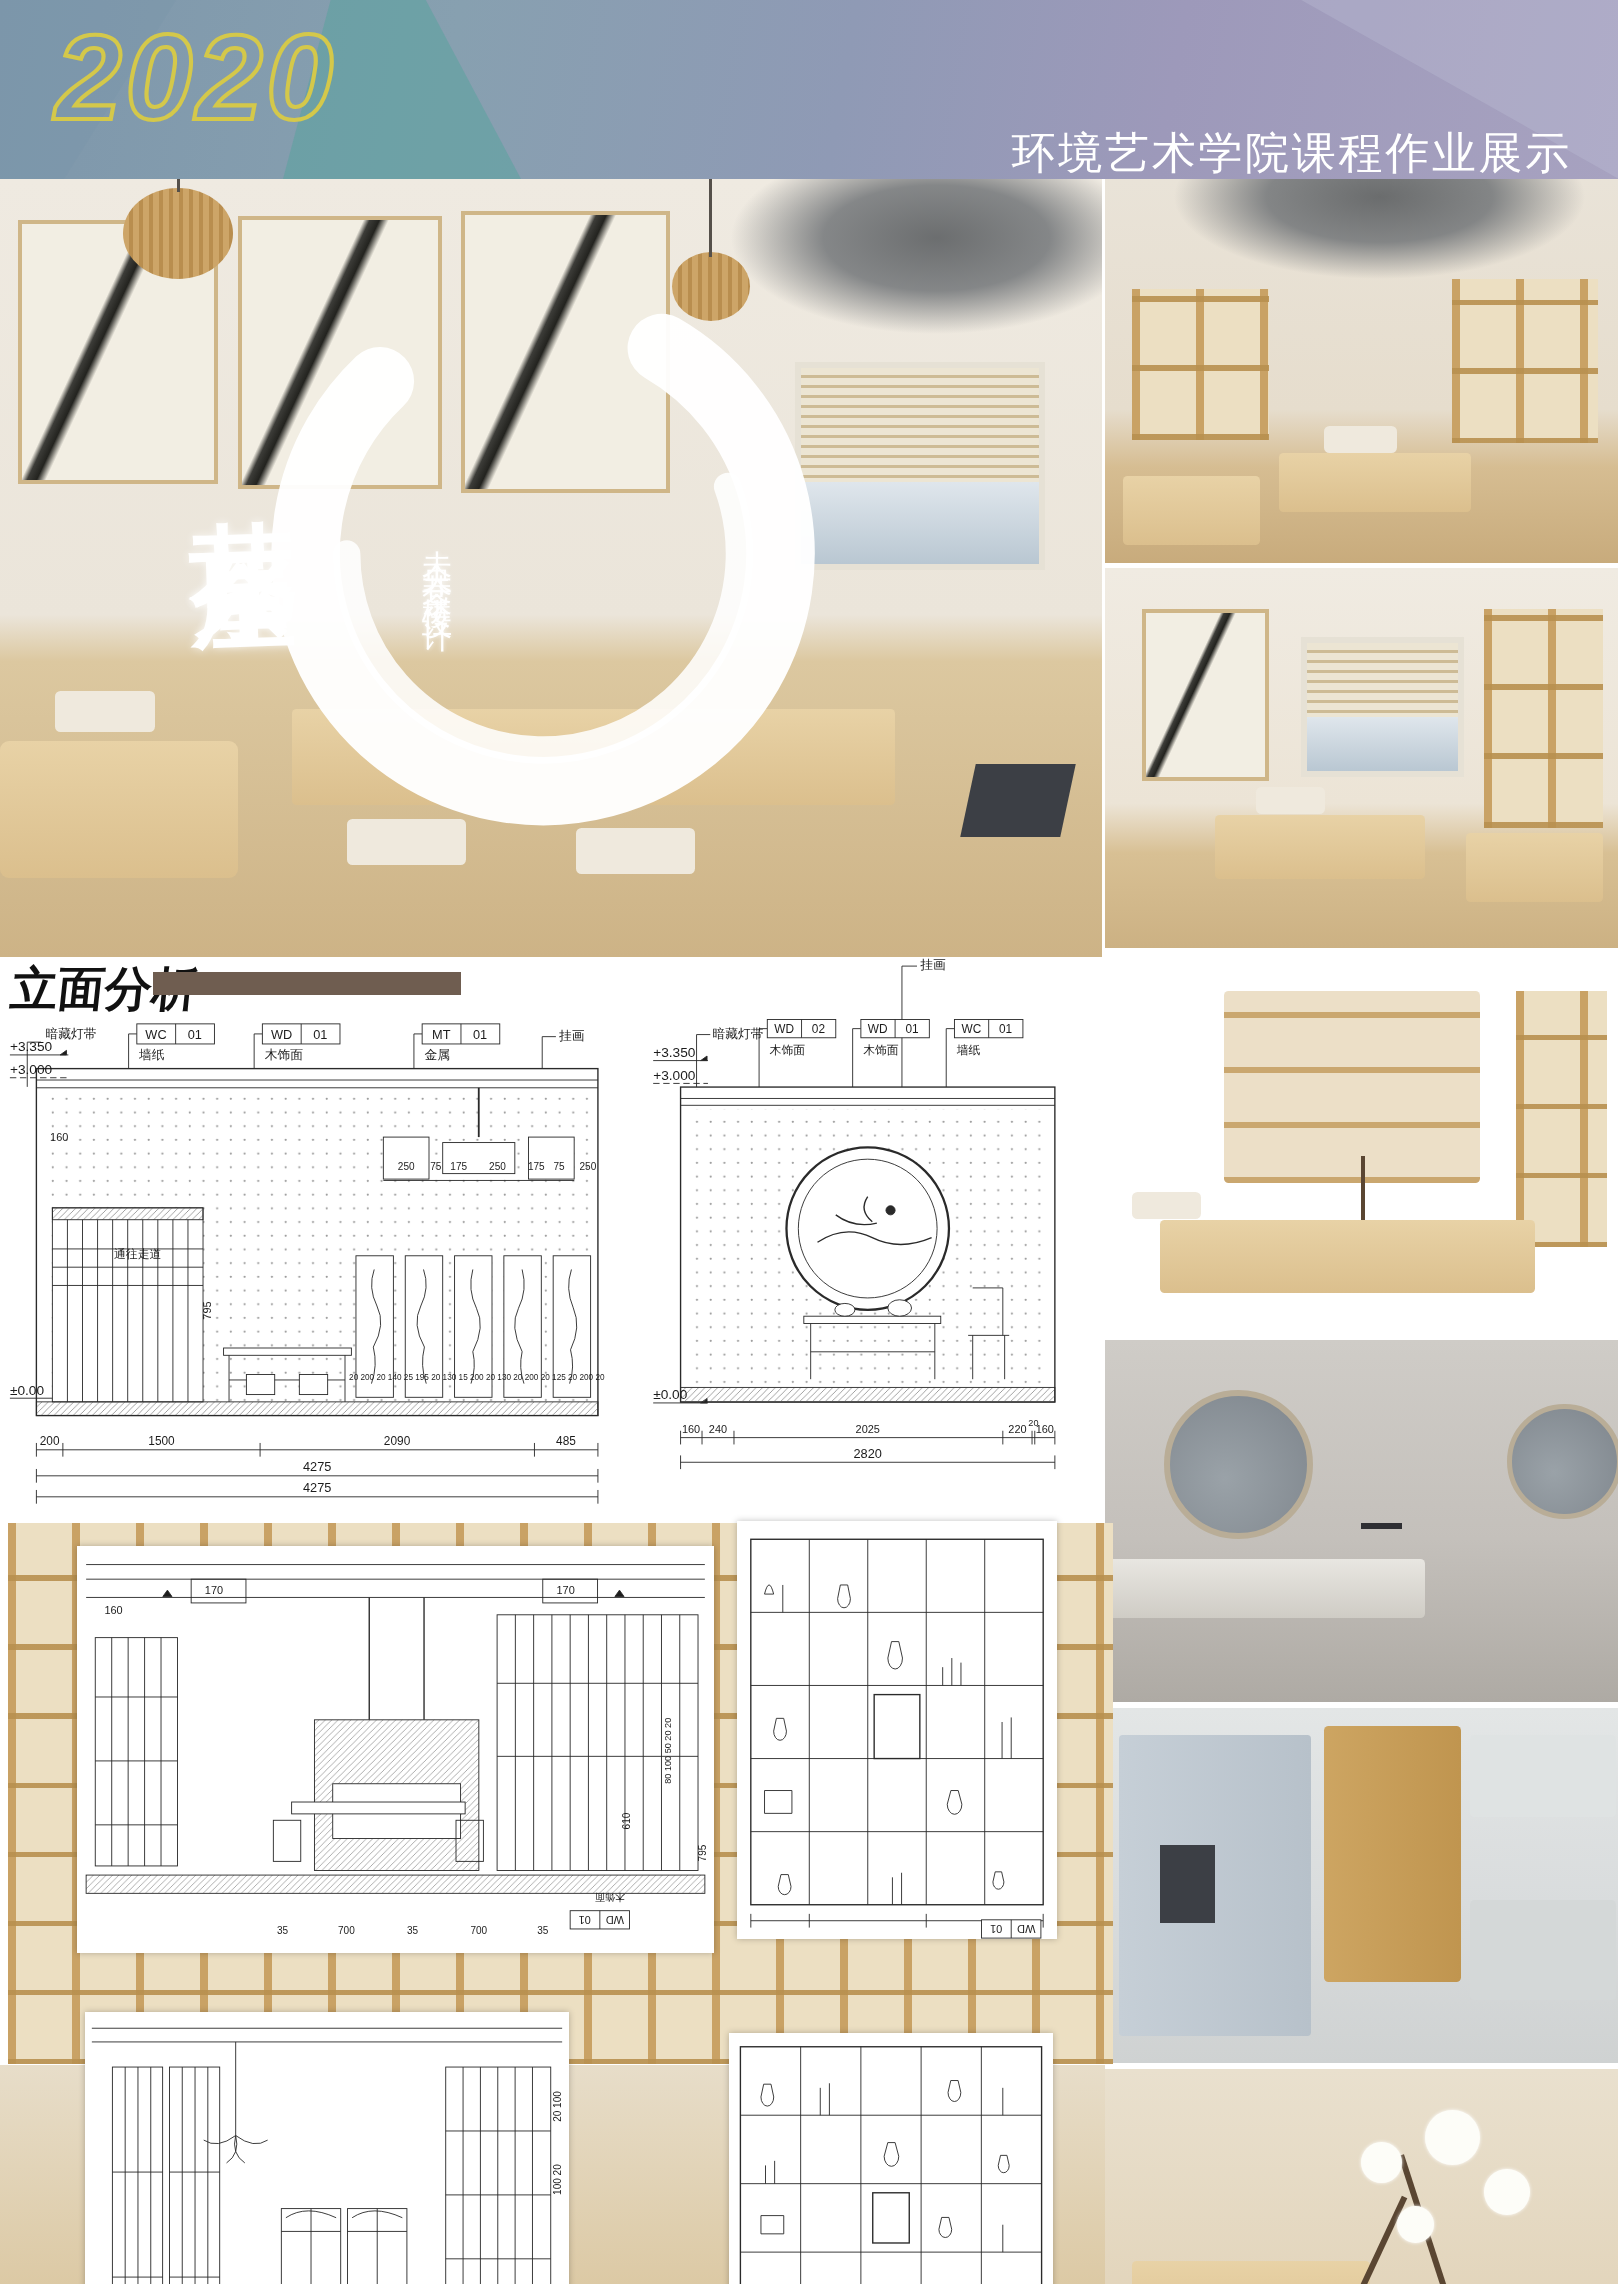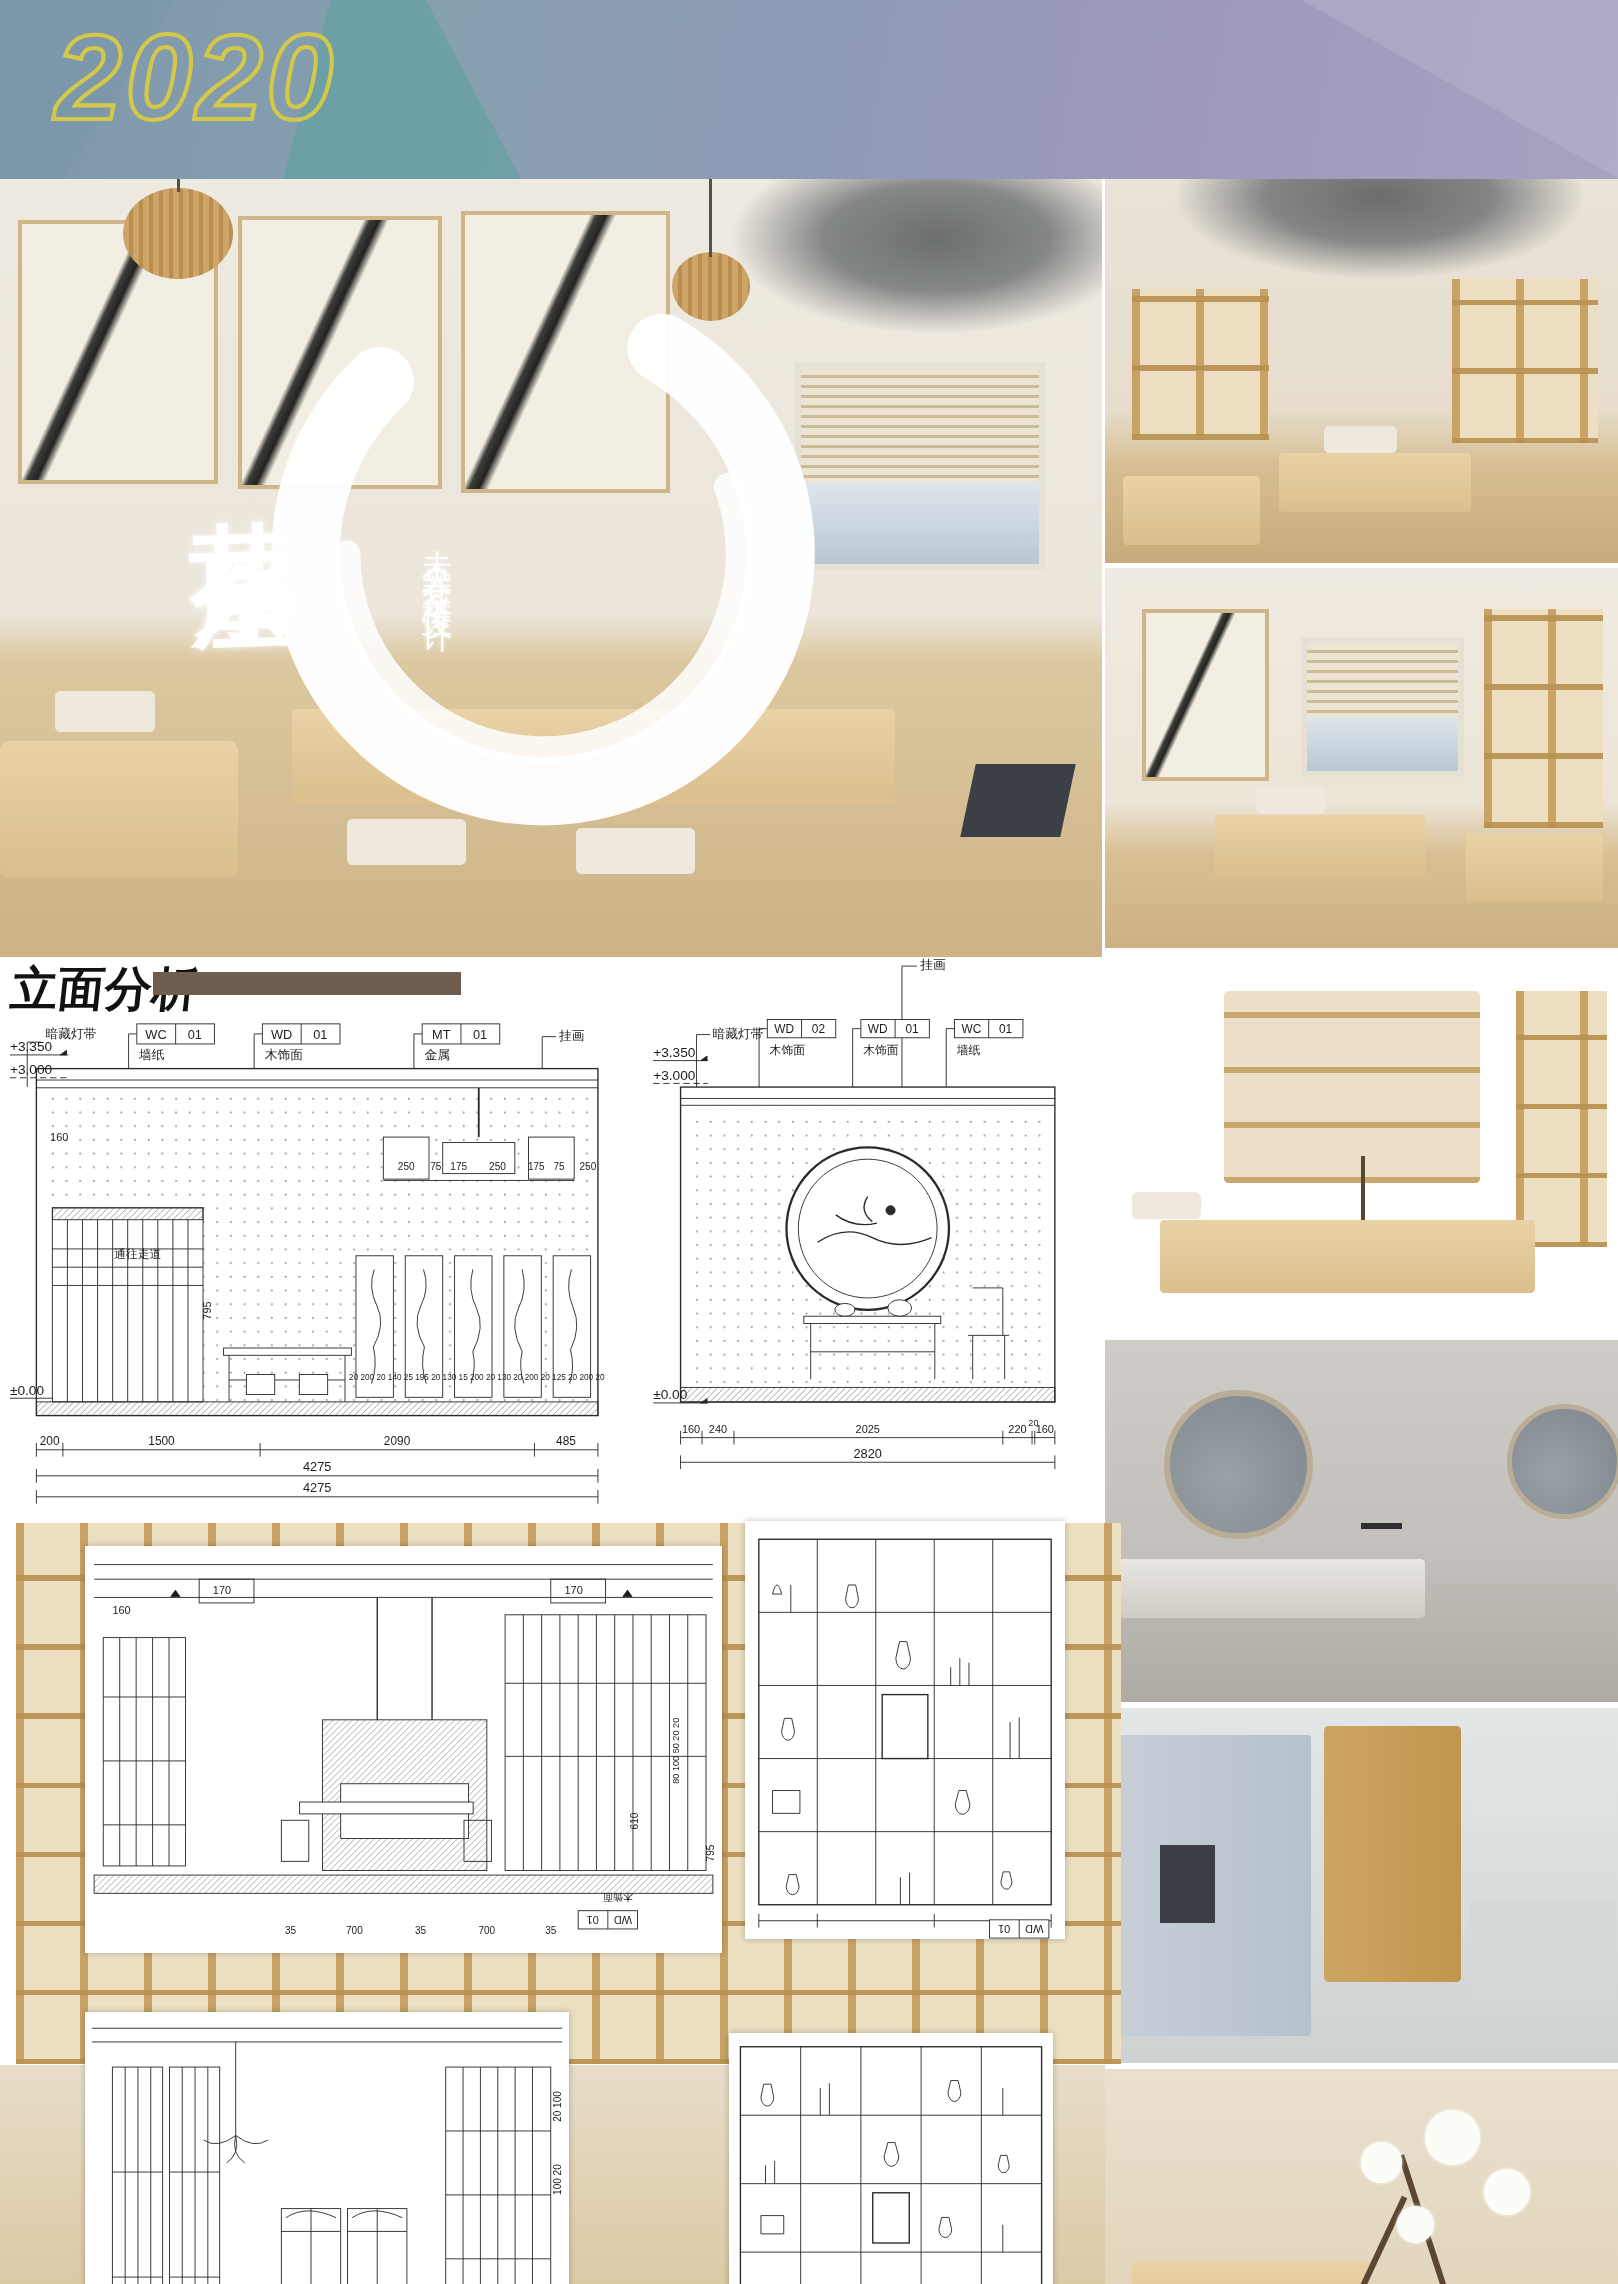--- a/index.html
+++ b/index.html
@@ -46,21 +46,21 @@
   .r6{left:1105px;top:2069px;width:513px;height:493px;background:linear-gradient(180deg,#e9e0ce 0%,#e2d4ba 50%,#cfae79 100%);}
   .shoji{position:absolute;background:
      repeating-linear-gradient(0deg,rgba(184,144,79,.9) 0 5.5px,rgba(0,0,0,0) 5.5px 69px),
      repeating-linear-gradient(90deg,#c9a265 0 8.2px,#ecdfc2 8.2px 64px);}
   .circle-art{position:absolute;border-radius:50%;}
   
   .draw-bg1{position:absolute;left:0;top:957px;width:1105px;height:566px;background:#fff;}
   .heading{position:absolute;left:11.4px;top:958px;font-size:47px;font-weight:bold;color:#111;
            font-family:"DejaVu Serif","Liberation Serif",serif;transform:skewX(-6deg);}
   .heading-bar{position:absolute;left:153px;top:972px;width:308px;height:23px;background:#6f5d50;}
-  .mid-band{position:absolute;left:16px;top:1523px;width:1105px;height:541px;}
+  .mid-band{position:absolute;left:8px;top:1523px;width:1105px;height:541px;}
   .bottom-band{position:absolute;left:0;top:2065px;width:1105px;height:498px;
            background:linear-gradient(180deg,#e7ddc9 0%,#dcc9a4 45%,#d2b584 100%);}
   .sheet{position:absolute;background:#fff;box-shadow:0 0 6.4px rgba(0,0,0,.25);}
   svg text{font-family:"Liberation Sans",sans-serif;fill:#1c1c1c;}
   .blossom{position:absolute;border-radius:50%;background:#fdfdf8;box-shadow:0 0 3.7px #fff;}
   .branch{position:absolute;background:#5a4632;}
   
   .logo-name{position:absolute;left:169px;top:256px;writing-mode:vertical-rl;font-size:105px;color:#fff;
              font-weight:bold;font-family:"DejaVu Serif","Liberation Serif",serif;letter-spacing:18px;
              text-shadow:0 0 8.2px rgba(255,255,255,.7);transform:rotate(-2deg);}
@@ -72,20 +72,21 @@
 </head>
 <body>
 
 <div class="poster">
 
   <div class="header">
     <div class="hdr-wedge3"></div>
     <div class="hdr-wedge1"></div>
     <div class="hdr-wedge2"></div>
     <div class="year">2020</div>
+    <div class="subtitle">环境艺术学院课程作业展示</div>
   </div>
 
   <div class="photo hero">
     <div class="ink-blob"></div>
     <div class="frame" style="left:18px;top:41px;width:192px;height:256px;"></div>
     <div class="frame" style="left:238px;top:37px;width:196px;height:265px;"></div>
     <div class="frame" style="left:461px;top:32px;width:201px;height:274px;"></div>
     <div class="lamp" style="left:123px;top:9px;width:110px;height:91px;"></div>
     <div class="lamp-stem" style="left:177px;top:-179px;height:192px;"></div>
     <div class="lamp" style="left:672px;top:73px;width:78px;height:69px;"></div>

